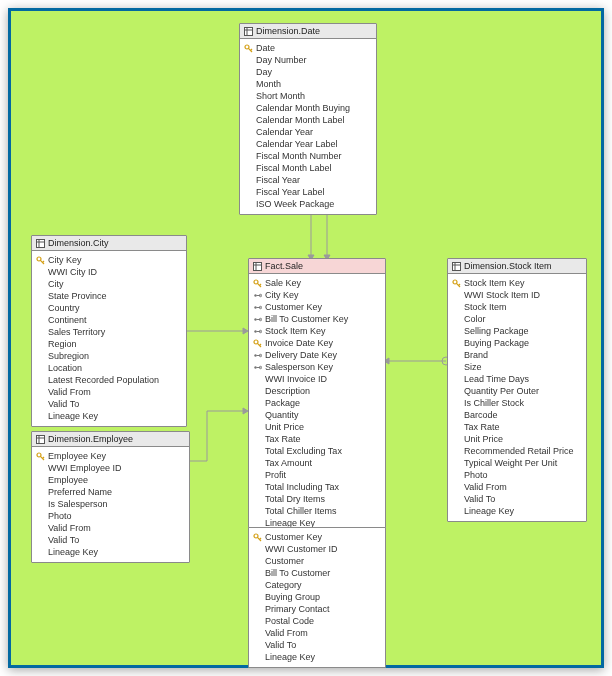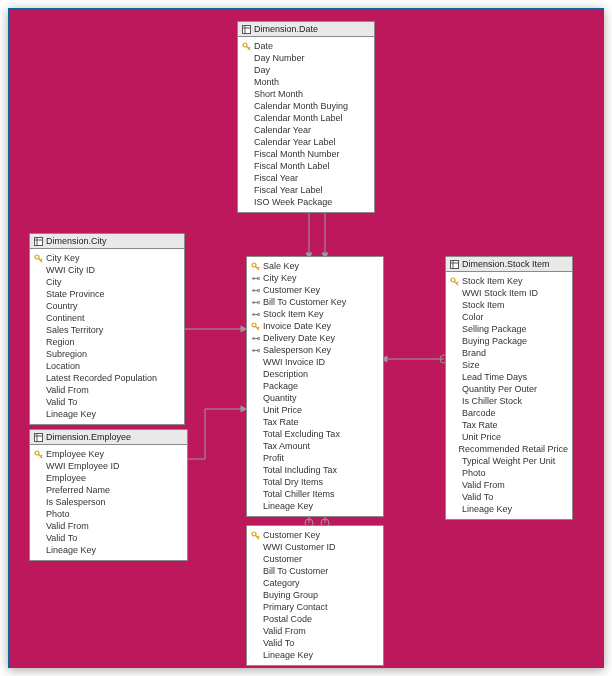--- a/index.html
+++ b/index.html
@@ -8,23 +8,23 @@
     font-size: 9px;
     background: #fff;
     width: 612px;
     height: 676px;
     position: relative;
     overflow: hidden;
   }
   .canvas {
     position: absolute;
     inset: 8px;
-    background: #be185d;
+    background: #bef264;
     box-shadow: 0 2px 10px rgba(0,0,0,0.35);
-    border: 1px solid #0369a1;
+    border: 3px solid #0369a1;
   }
   .table-box {
     position: absolute;
     background: #fff;
     border: 1px solid #8a8a8a;
     border-radius: 1px;
   }
   .table-header {
     background: #e9e9e9;
     border-bottom: 1px solid #8a8a8a;
@@ -310,20 +310,30 @@
           <span>Valid To</span>
         </div>
         <div class="col-row">
           <span class="col-icon"></span>
           <span>Lineage Key</span>
         </div>
       </div>
   </div>
 
   <div class="table-box" style="left:237px; top:247px; width:138px;">
+    <div class="table-header highlight">
+      <span class="hicon">
+        <svg width="9" height="9" viewBox="0 0 9 9">
+            <rect x="0.5" y="0.5" width="8" height="8" fill="#fff" stroke="#555"></rect>
+            <line x1="0.5" y1="3" x2="8.5" y2="3" stroke="#555"></line>
+            <line x1="3" y1="0.5" x2="3" y2="8.5" stroke="#555"></line>
+          </svg>
+      </span>
+      <span>Fact.Sale</span>
+    </div>
     <div class="col-list">
         <div class="col-row">
           <span class="col-icon">
             <svg width="9" height="9" viewBox="0 0 9 9">
               <circle cx="3" cy="3" r="2" fill="none" stroke="#d4a017" stroke-width="1.2"></circle>
               <line x1="4.2" y1="4.2" x2="8" y2="8" stroke="#d4a017" stroke-width="1.2"></line>
               <line x1="6.5" y1="6.5" x2="8" y2="5" stroke="#d4a017" stroke-width="1.2"></line>
             </svg>
           </span>
           <span>Sale Key</span>
@@ -446,21 +456,21 @@
           <span class="col-icon"></span>
           <span>Total Chiller Items</span>
         </div>
         <div class="col-row">
           <span class="col-icon"></span>
           <span>Lineage Key</span>
         </div>
       </div>
   </div>
 
-  <div class="table-box" style="left:436px; top:247px; width:128px;">
+  <div class="table-box" style="left:436px; top:247px; width:140px;">
     <div class="table-header">
       <span class="hicon">
         <svg width="9" height="9" viewBox="0 0 9 9">
             <rect x="0.5" y="0.5" width="8" height="8" fill="#fff" stroke="#555"></rect>
             <line x1="0.5" y1="3" x2="8.5" y2="3" stroke="#555"></line>
             <line x1="3" y1="0.5" x2="3" y2="8.5" stroke="#555"></line>
           </svg>
       </span>
       <span>Dimension.Stock Item</span>
     </div>

